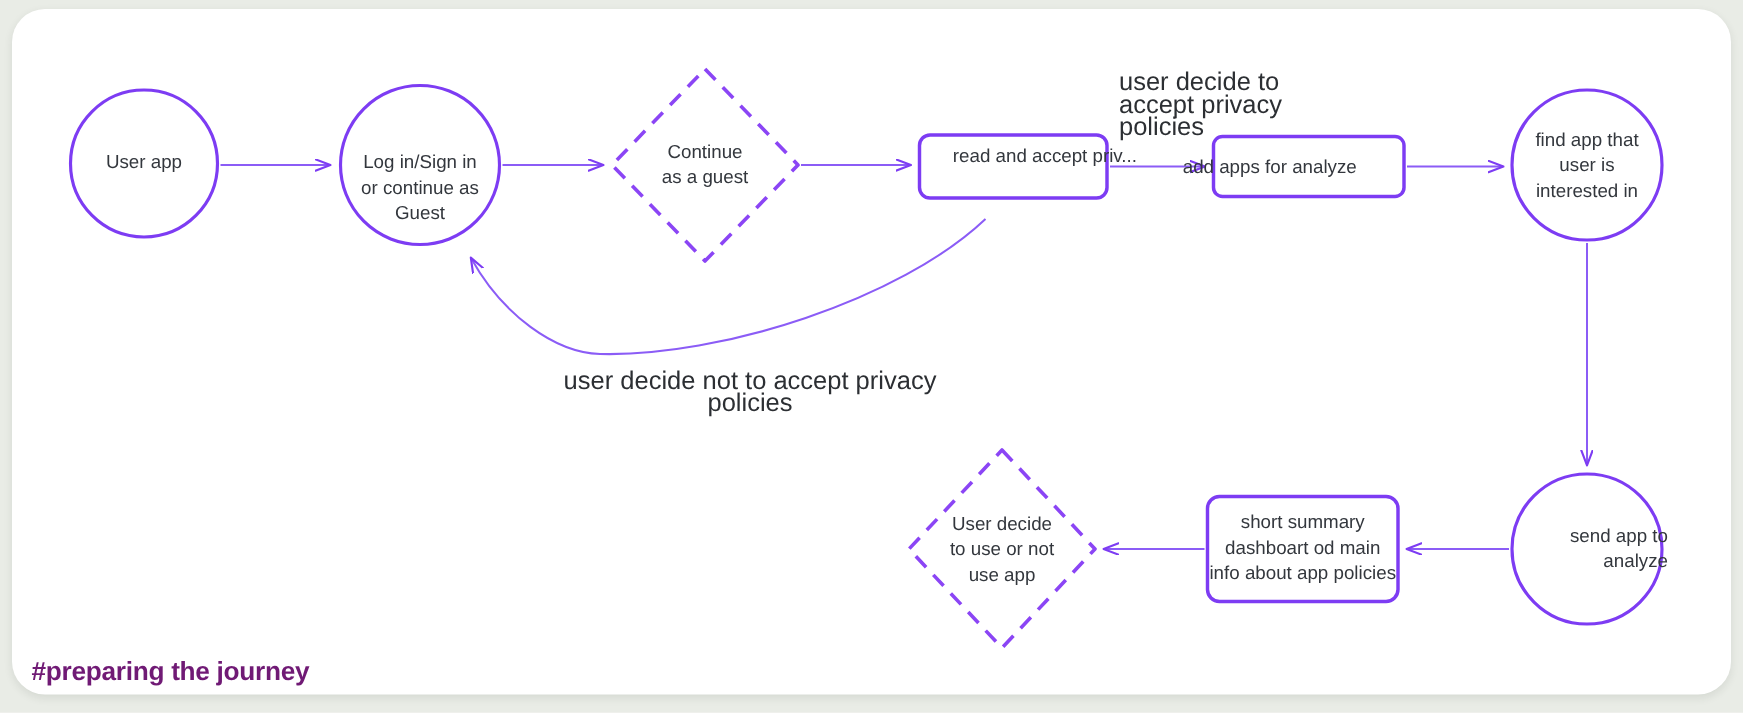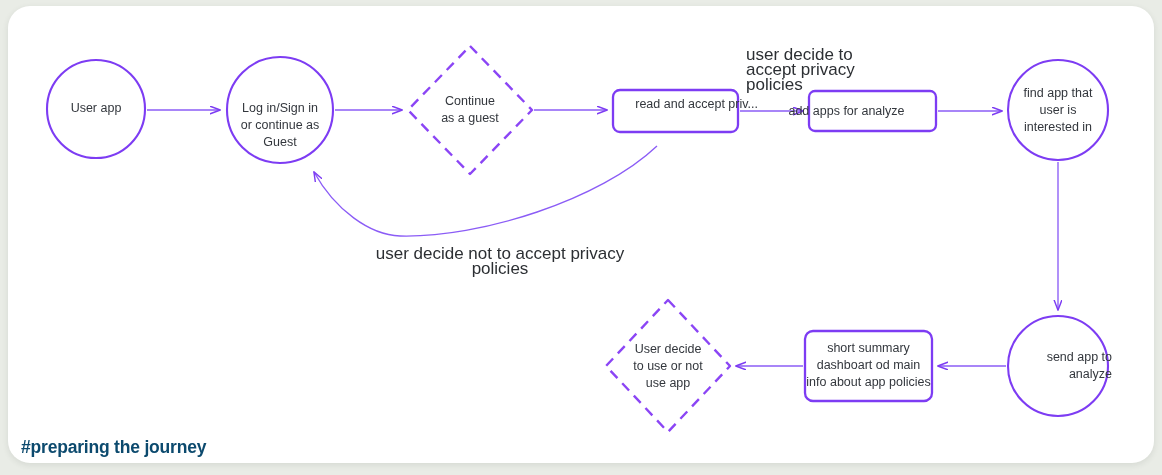--- a/index.html
+++ b/index.html
@@ -50,21 +50,21 @@
     line-height: 15px;
     font-family: Liberation Sans, sans-serif;
     white-space: pre-line;
   }
   #page-title {
     position: absolute;
     left: 21px;
     top: 437px;
     font-size: 17.5px;
     font-weight: bold;
-    color: #0c4a6e;
+    color: #701a75;
     letter-spacing: -0.2px;
     font-family: "Liberation Sans", sans-serif;
   }
 </style>
 </head>
 <body>
 
 <div id="canvas-card"></div>
 
 <svg id="flow-svg" viewBox="0 0 1162 475" xmlns="http://www.w3.org/2000/svg">

